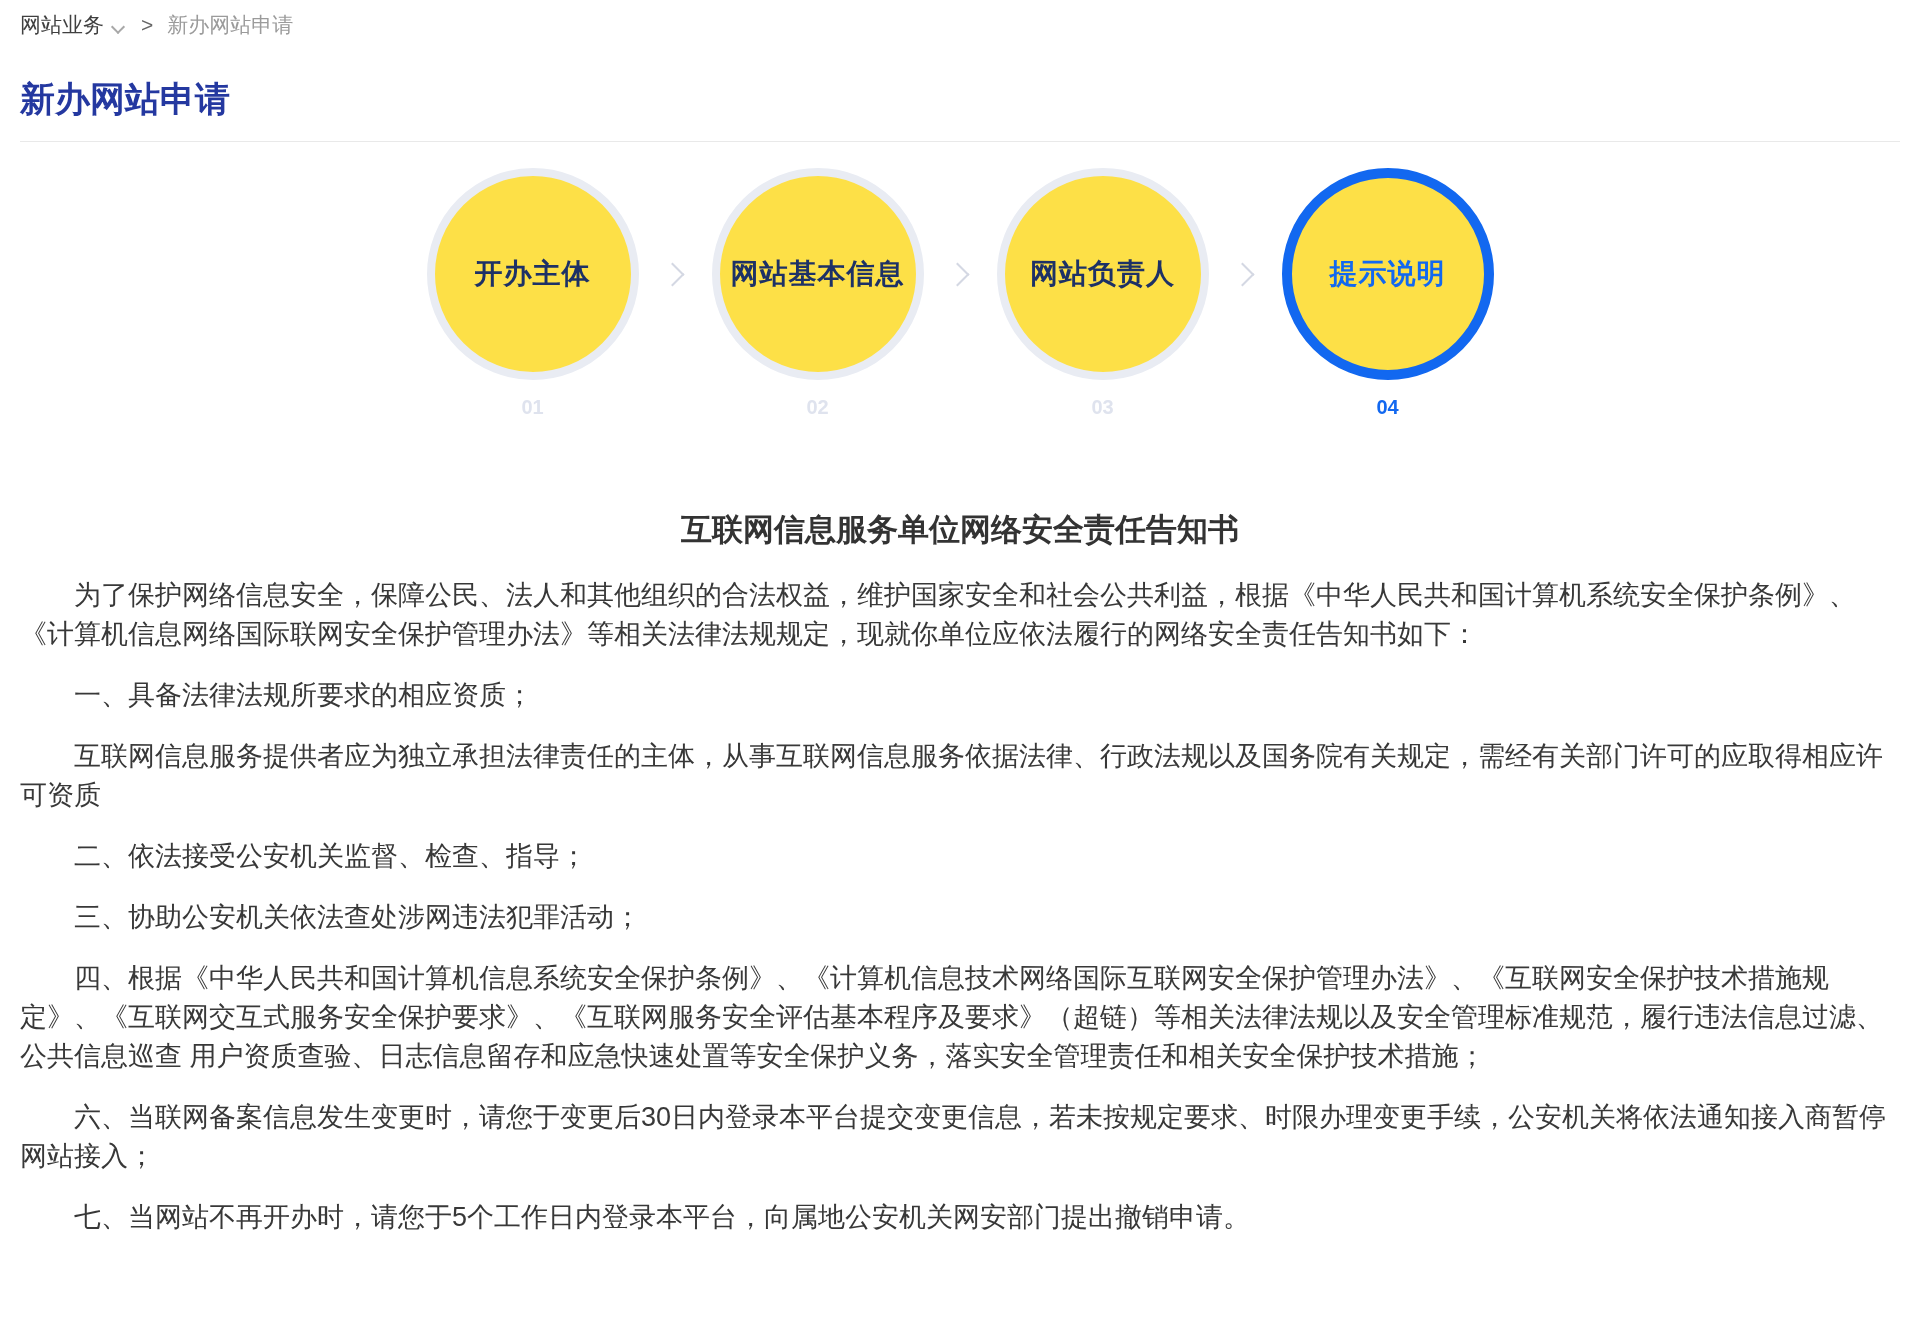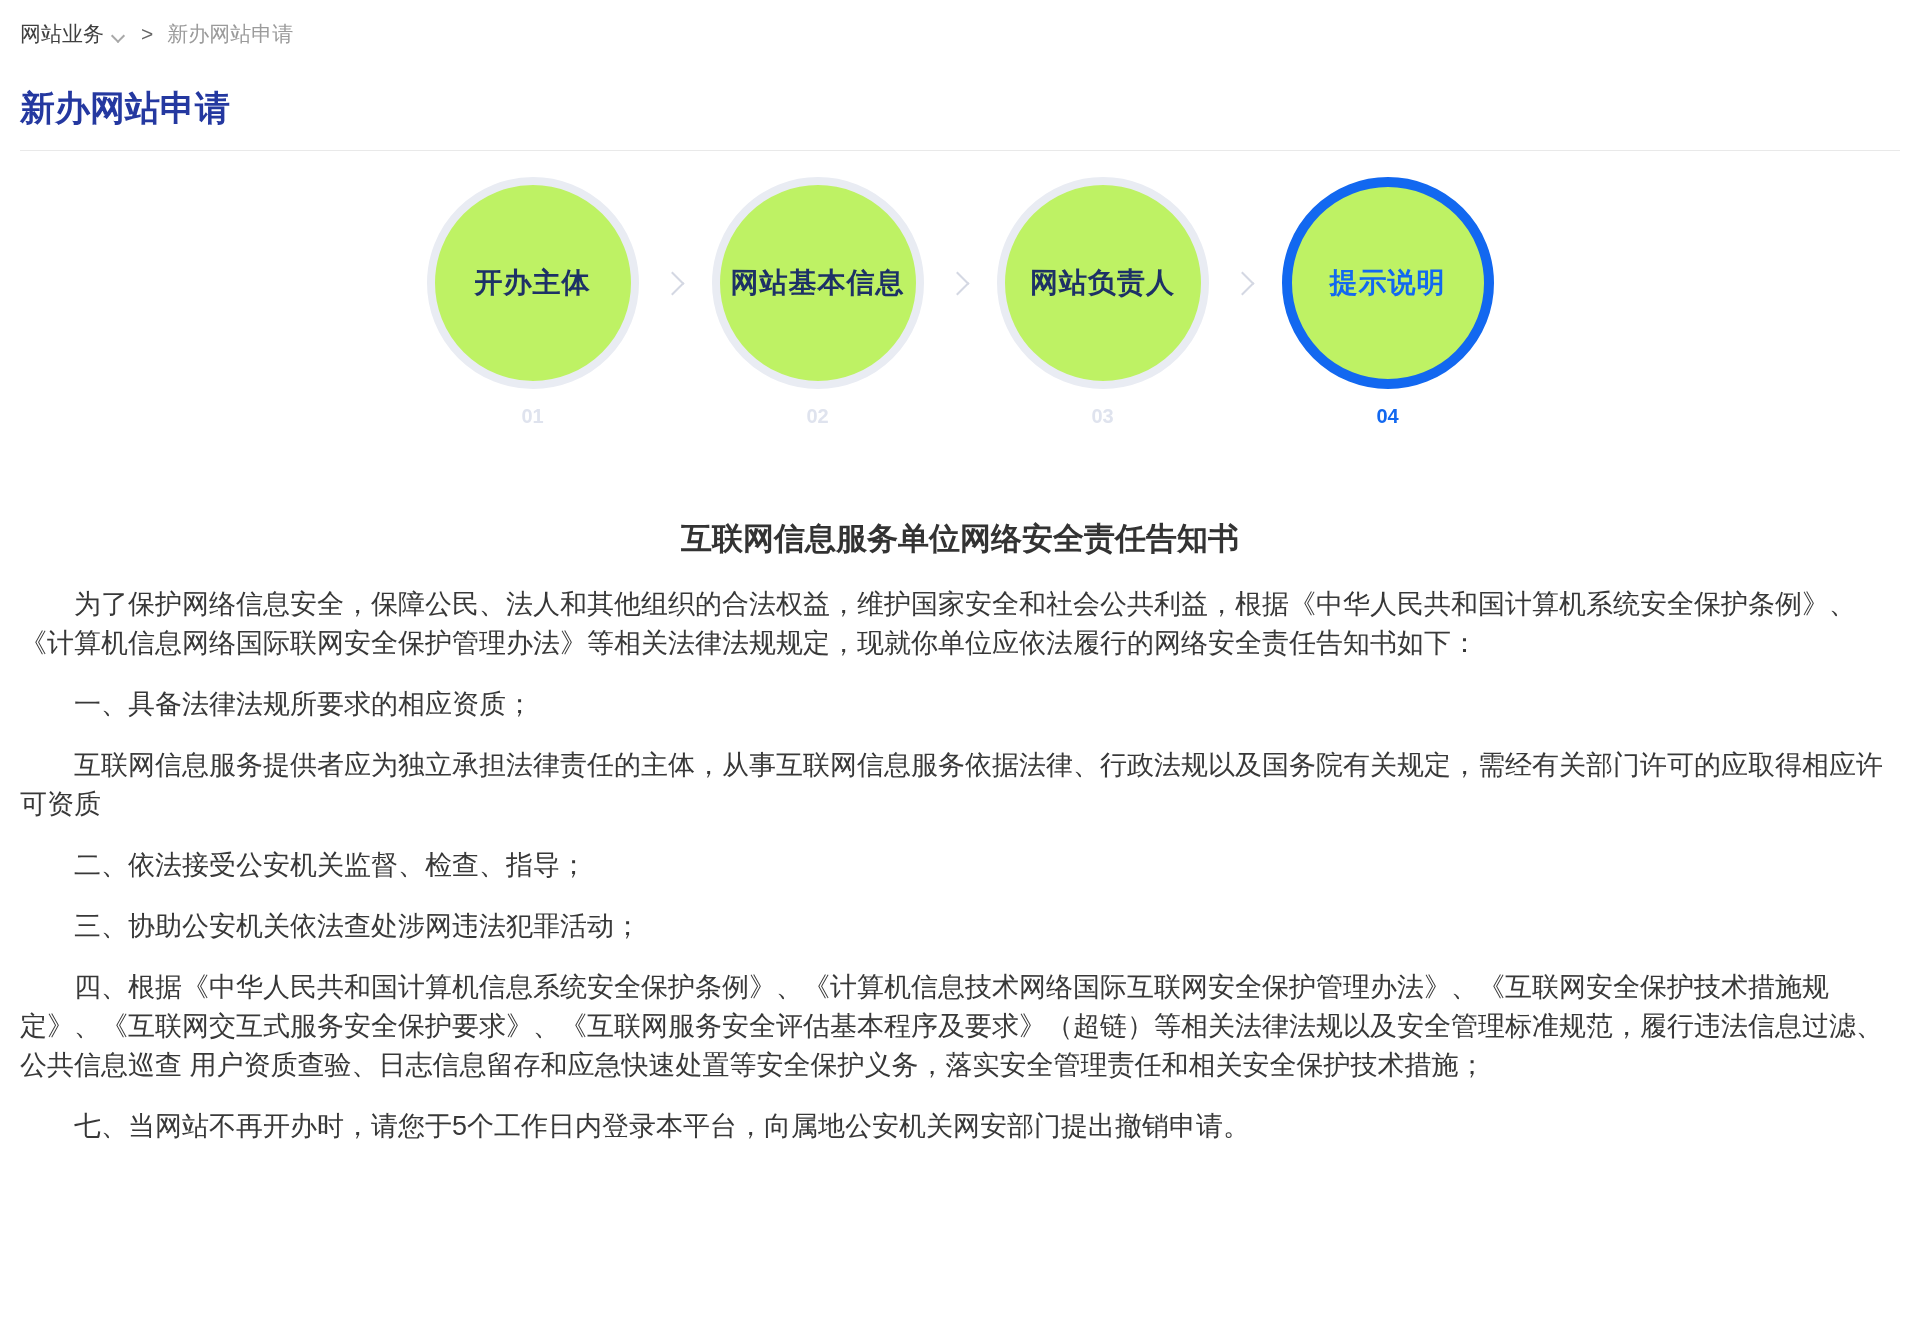--- a/index.html
+++ b/index.html
@@ -12,40 +12,40 @@
     --body-text:#383838;
     --crumb-dim:#9b9b9b;
     --divider:#e9e9e9;
     --btn-border:#d9d9d9;
     --btn-disabled-bg:#f5f5f5;
     --btn-disabled-text:#c4c4c4;
   }
   *{box-sizing:border-box;margin:0;padding:0;}
   html,body{width:1920px;height:1324px;background:#fff;overflow:hidden;}
   body{font-family:"Liberation Sans","DejaVu Sans",sans-serif;color:var(--body-text);}
-  .page{width:1920px;height:1324px;padding:9px 20px;}
+  .page{width:1920px;height:1324px;padding:0 20px;}
 
   
   .breadcrumb{display:flex;align-items:center;padding-top:12px;font-size:21px;line-height:26px;}
   .crumb-root{color:#404040;cursor:pointer;}
   .caret{width:13px;height:13px;margin:4px 0 0 8px;position:relative;}
   .caret::before{content:"";position:absolute;left:1px;top:1px;width:8px;height:8px;
     border-right:2px solid #a8a8a8;border-bottom:2px solid #a8a8a8;transform:rotate(45deg);}
   .crumb-sep{color:#666;margin:0 14px 0 16px;}
   .crumb-current{color:var(--crumb-dim);}
 
   
   .header{border-bottom:1px solid var(--divider);padding-bottom:21px;}
   .page-title{margin-top:40px;font-size:35px;line-height:42px;font-weight:bold;color:var(--title-blue);}
 
   
   .stepper{margin-top:26px;display:flex;justify-content:center;align-items:flex-start;}
   .step{width:212px;display:flex;flex-direction:column;align-items:center;}
   .circle{width:212px;height:212px;border-radius:50%;border:8px solid var(--ring-gray);
-    display:flex;align-items:center;justify-content:center;background:#bef264;}
+    display:flex;align-items:center;justify-content:center;background:#fde047;}
   .step-label{font-size:28px;font-weight:bold;color:var(--navy);letter-spacing:1px;}
   .step-num{margin-top:16px;height:30px;font-size:20px;font-weight:bold;color:var(--num-gray);}
   .step.active .circle{border:10px solid var(--accent);}
   .step.active .step-label{color:var(--accent);}
   .step.active .step-num{color:var(--accent);}
   .chev-wrap{width:73px;height:212px;display:flex;align-items:center;justify-content:center;}
   .chev{width:17px;height:17px;border-top:2px solid var(--chev-gray);border-right:2px solid var(--chev-gray);
     transform:rotate(45deg);margin-right:6px;}
 
   
@@ -115,17 +115,18 @@
 
   <div class="notice">
     <div class="notice-title">互联网信息服务单位网络安全责任告知书</div>
     <div class="notice-body">
       <p>为了保护网络信息安全，保障公民、法人和其他组织的合法权益，维护国家安全和社会公共利益，根据《中华人民共和国计算机系统安全保护条例》、《计算机信息网络国际联网安全保护管理办法》等相关法律法规规定，现就你单位应依法履行的网络安全责任告知书如下：</p>
       <p>一、具备法律法规所要求的相应资质；</p>
       <p>互联网信息服务提供者应为独立承担法律责任的主体，从事互联网信息服务依据法律、行政法规以及国务院有关规定，需经有关部门许可的应取得相应许可资质</p>
       <p>二、依法接受公安机关监督、检查、指导；</p>
       <p>三、协助公安机关依法查处涉网违法犯罪活动；</p>
       <p>四、根据《中华人民共和国计算机信息系统安全保护条例》、《计算机信息技术网络国际互联网安全保护管理办法》、《互联网安全保护技术措施规定》、《互联网交互式服务安全保护要求》、《互联网服务安全评估基本程序及要求》（超链）等相关法律法规以及安全管理标准规范，履行违法信息过滤、公共信息巡查 用户资质查验、日志信息留存和应急快速处置等安全保护义务，落实安全管理责任和相关安全保护技术措施；</p>
+      <p>六、当联网备案信息发生变更时，请您于变更后30日内登录本平台提交变更信息，若未按规定要求、时限办理变更手续，公安机关将依法通知接入商暂停网站接入；</p>
       <p>七、当网站不再开办时，请您于5个工作日内登录本平台，向属地公安机关网安部门提出撤销申请。</p>
     </div>
   </div>
 
 </div>
 
 </body></html>

